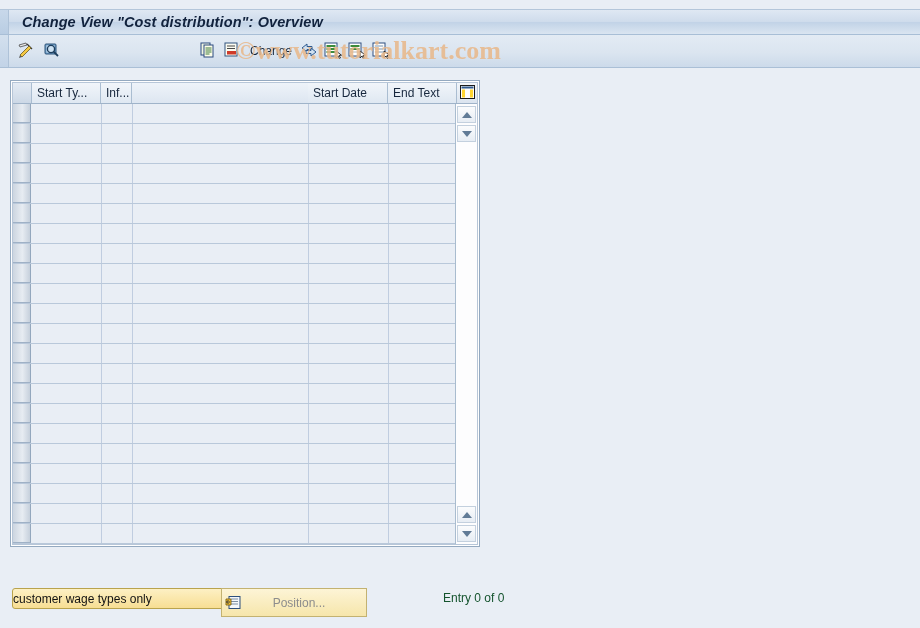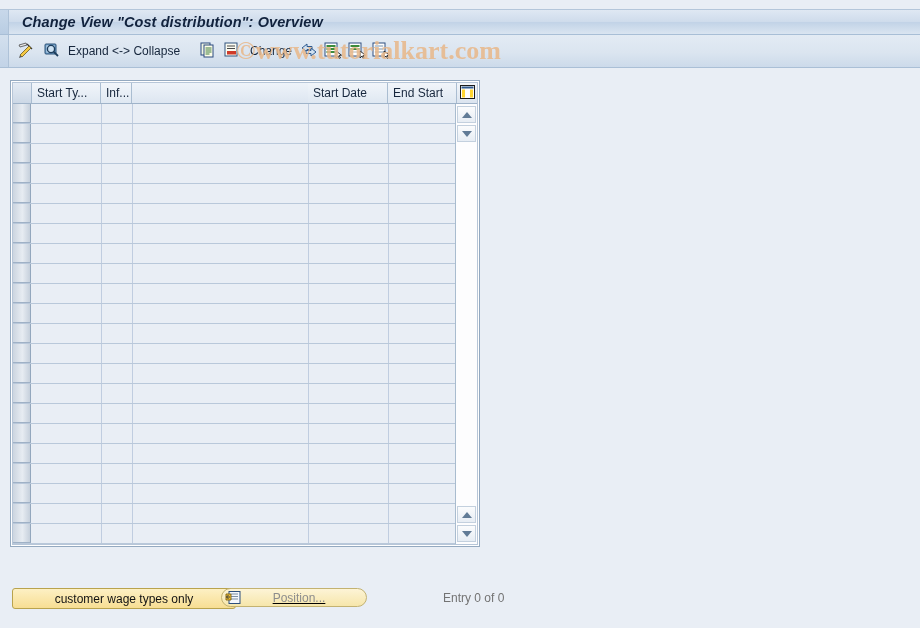--- a/index.html
+++ b/index.html
@@ -130,34 +130,34 @@
   
   .up{border-left:5px solid transparent;border-right:5px solid transparent;border-bottom:6px solid #617b96;}
   .dn{border-left:5px solid transparent;border-right:5px solid transparent;border-top:6px solid #617b96;}
 
   
   #btnCustomer{
     position:absolute;left:12px;top:588px;width:224px;height:21px;
     background:linear-gradient(to bottom,#fdf0c4,#f7de93);
     border:1px solid #b9a34d;border-radius:3px;box-sizing:border-box;
     font-size:12px;color:#121212;
-    display:flex;align-items:center;justify-content:center;
+    display:flex;align-items:center;justify-content:flex-start;
     cursor:pointer;
   }
   #btnPosition{
-    position:absolute;left:221px;top:588px;width:146px;height:19px;
+    position:absolute;left:221px;top:588px;width:146px;height:29px;
     background:linear-gradient(to bottom,#fdf4d6,#f6e6ab);
-    border:1px solid #c3b271;border-radius:10px;box-sizing:border-box;
-    display:flex;align-items:center;cursor:pointer;text-decoration:underline;
+    border:1px solid #c3b271;border-radius:0;box-sizing:border-box;
+    display:flex;align-items:center;cursor:pointer;
   }
   #btnPosition .lbl{
     flex:1;text-align:center;font-size:12px;color:#8d8d8d;padding-right:10px;
   }
   #entrytxt{
-    position:absolute;left:443px;top:591px;font-size:12px;color:#737373;white-space:nowrap;
+    position:absolute;left:443px;top:591px;font-size:12px;color:#14532d;white-space:nowrap;
   }
 </style>
 </head>
 <body>
 
 <div id="titlebar">
   <div class="leftbar"></div>
   <div class="title">Change View "Cost distribution": Overview</div>
 </div>
 
@@ -179,23 +179,20 @@
     <span class="ico">
       <svg width="20" height="18" viewBox="0 0 20 18">
         <rect x="3" y="3" width="11" height="10" rx="1" fill="#6f9ec9" stroke="#2f5478" stroke-width="1"></rect>
         <rect x="4.5" y="4.5" width="8" height="7" fill="#cfe3f3"></rect>
         <circle cx="9" cy="8" r="3.6" fill="none" stroke="#1d3d5c" stroke-width="1.4"></circle>
         <path d="M11.6 10.6 L16 15" stroke="#1d3d5c" stroke-width="1.8"></path>
       </svg>
     </span>
   </div>
 
-  <div class="tbitem" style="left:68px;">
-    <span class="tbtext">Expand &lt;-&gt; Collapse</span>
-  </div>
 
   <div class="tbitem" style="left:198px;width:22px;">
     <span class="ico">
       <svg width="20" height="18" viewBox="0 0 20 18">
         <rect x="3" y="2" width="9" height="12" fill="#f2f6e2" stroke="#2b4a80" stroke-width="1"></rect>
         <rect x="6" y="4" width="9" height="12" fill="#fdfde8" stroke="#2b4a80" stroke-width="1"></rect>
         <g stroke="#3c7a3c" stroke-width="1">
           <line x1="7.5" y1="7" x2="13.5" y2="7"></line>
           <line x1="7.5" y1="9" x2="13.5" y2="9"></line>
           <line x1="7.5" y1="11" x2="13.5" y2="11"></line>
@@ -277,21 +274,21 @@
 <div id="watermark">©www.tutorialkart.com</div>
 
 <div id="tablewrap">
   <div class="inner">
 
     <div id="thead">
       <div class="hcell corner" style="left:0;width:19px;"></div>
       <div class="hcell" style="left:19px;width:69px;">Start Ty...</div>
       <div class="hcell" style="left:88px;width:31px;">Inf...</div>
       <div class="hcell" style="left:295px;width:80px;">Start Date</div>
-      <div class="hcell" style="left:375px;width:71px;">End Start</div>
+      <div class="hcell" style="left:375px;width:71px;">End Text</div>
       <div id="cfgbtn">
         <span class="ico">
           <svg width="15" height="14" viewBox="0 0 15 14">
             <rect x="0.5" y="0.5" width="14" height="13" fill="#fdfdfd" stroke="#1b1b1b" stroke-width="1"></rect>
             <rect x="1.5" y="1.5" width="12" height="2" fill="#2f5a8f"></rect>
             <rect x="2" y="4.5" width="3" height="8" fill="#ffd530"></rect>
             <rect x="6" y="4.5" width="3" height="8" fill="#ffffff"></rect>
             <rect x="10" y="4.5" width="3" height="8" fill="#ffd530"></rect>
           </svg>
         </span>

